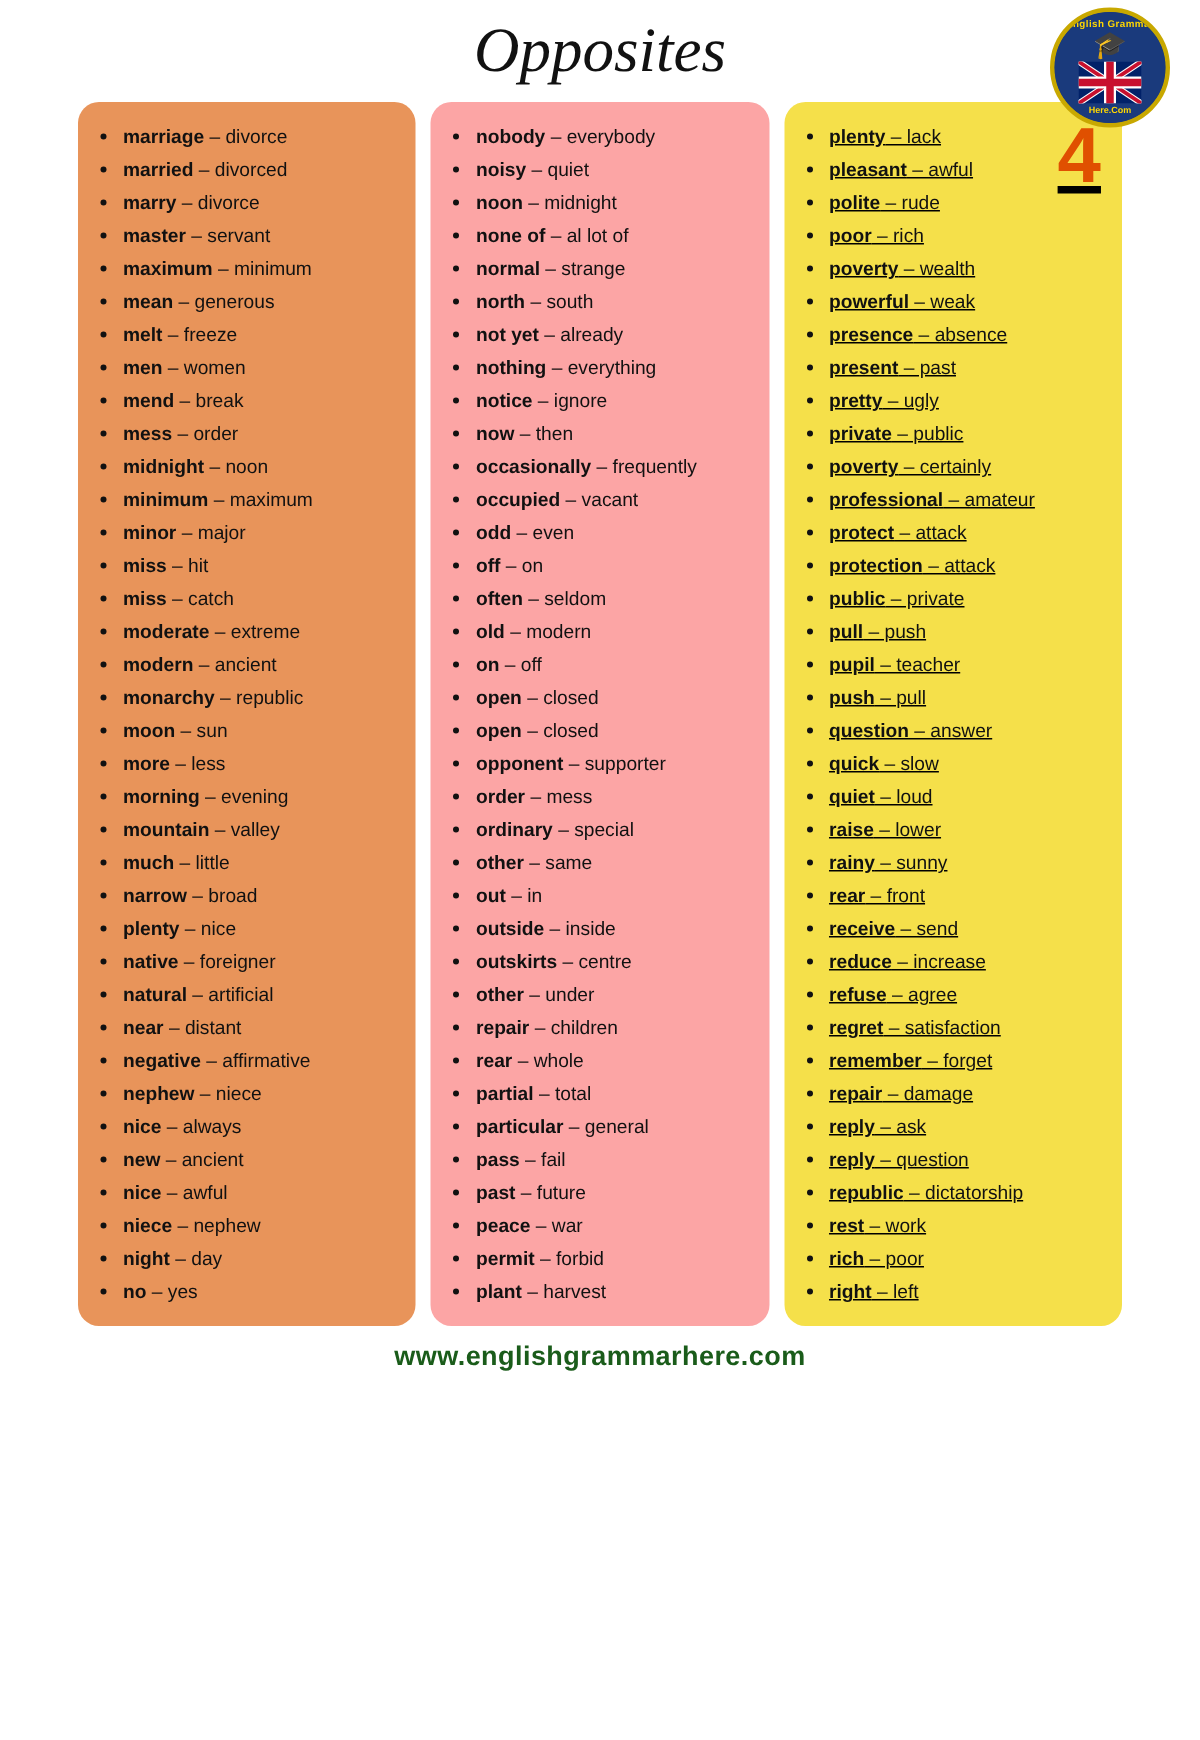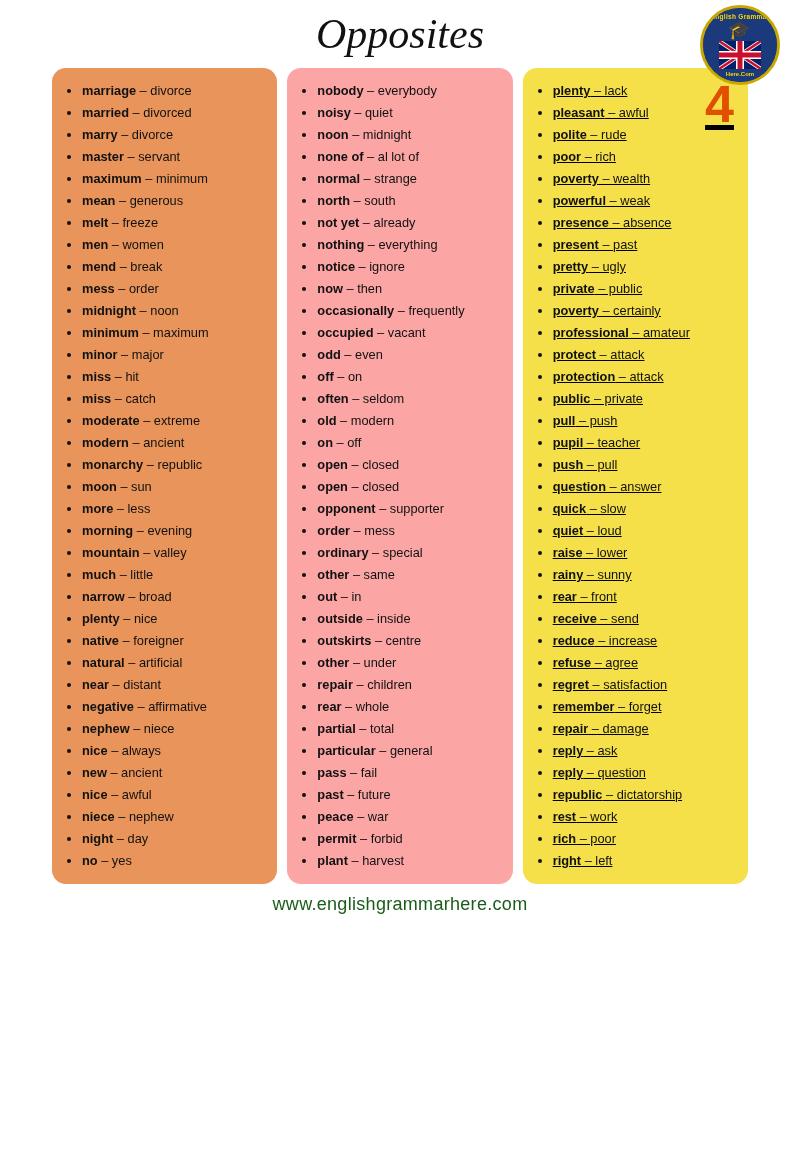--- a/index.html
+++ b/index.html
@@ -114,21 +114,21 @@
       font-size: 52px;
       font-weight: 900;
       color: #e05000;
       line-height: 1;
       margin-right: 4px;
       margin-top: -2px;
     }
     .footer {
       margin-top: 10px;
       font-size: 18px;
-      font-weight: normal;
+      font-weight: bold;
       color: #1a5c1a;
       letter-spacing: 0.3px;
     }
   </style>
 </head>
 <body>
 
 <div class="header">
   <h1>Opposites</h1>
   <div class="logo">

